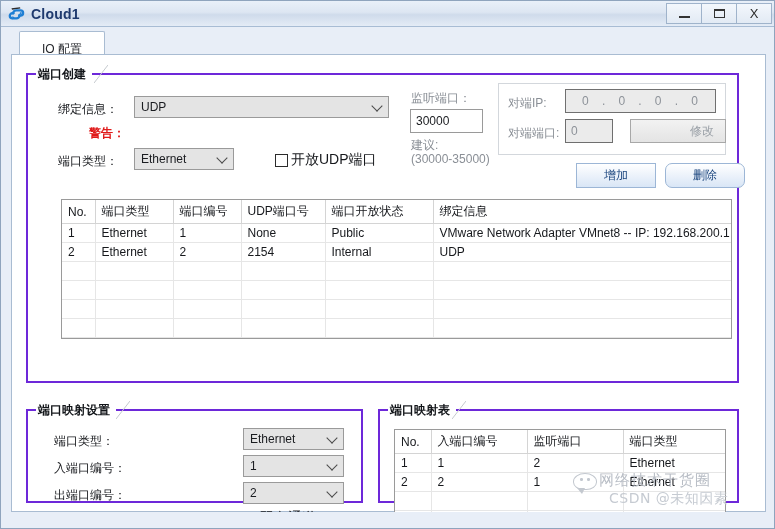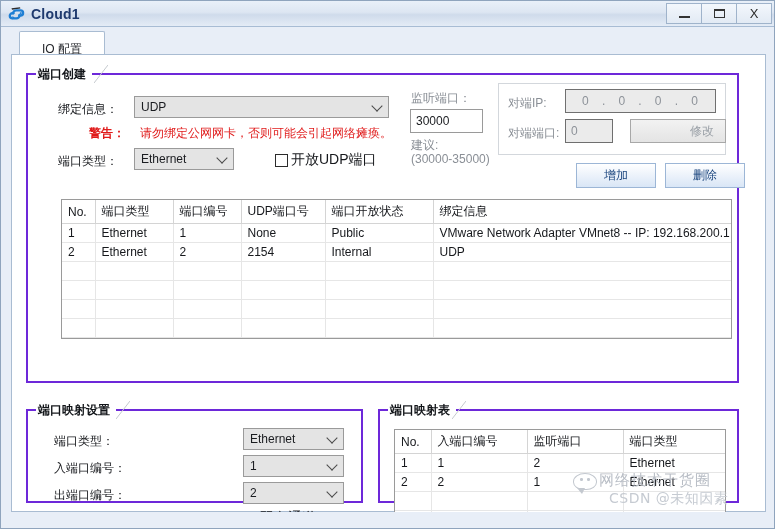--- a/index.html
+++ b/index.html
@@ -304,21 +304,20 @@
         <path d="M14,0 L22,0" stroke="#ffffff" stroke-width="2" fill="none"></path>
       </svg>
 
       <span class="lbl" style="left:30px; top:26px;">绑定信息：</span>
       <div class="combo" style="left:106px; top:21px; width:255px;">
         <span>UDP</span>
         <span class="chev"></span>
       </div>
 
       <span class="lbl lbl-red" style="left:61px; top:50px;">警告：</span>
-      <span class="lbl lbl-red" style="left:112px; top:50px; font-weight:normal;">请勿绑定公网网卡，否则可能会引起网络瘫痪。</span>
 
       <span class="lbl" style="left:30px; top:78px;">端口类型：</span>
       <div class="combo" style="left:106px; top:73px; width:100px;">
         <span>Ethernet</span>
         <span class="chev"></span>
       </div>
 
       <div class="chk" style="left:247px; top:76px;">
         <span class="box"></span>
         <span>开放UDP端口</span>
@@ -348,21 +347,21 @@
       <div class="txt disabled" style="left:537px; top:44px; width:48px; height:24px;">
         <span>0</span>
       </div>
       <div class="btn-gray" style="left:602px; top:44px; width:96px;padding-left:48px;">
         <span>修改</span>
       </div>
 
       <div class="btn-blue" style="left:548px; top:88px; width:80px; height:25px;">
         <span>增加</span>
       </div>
-      <div class="btn-blue" style="left:637px; top:88px; width:80px; height:25px;">
+      <div class="btn-blue" style="left:637px; top:88px; width:80px; height:25px;border-radius:7px;">
         <span>删除</span>
       </div>
 
       <div class="tablewrap" style="left:33px; top:124px; width:671px; height:140px;">
         <table class="grid">
           <colgroup>
             <col style="width:33px">
               <col style="width:78px">
               <col style="width:68px">
             <col style="width:84px">

